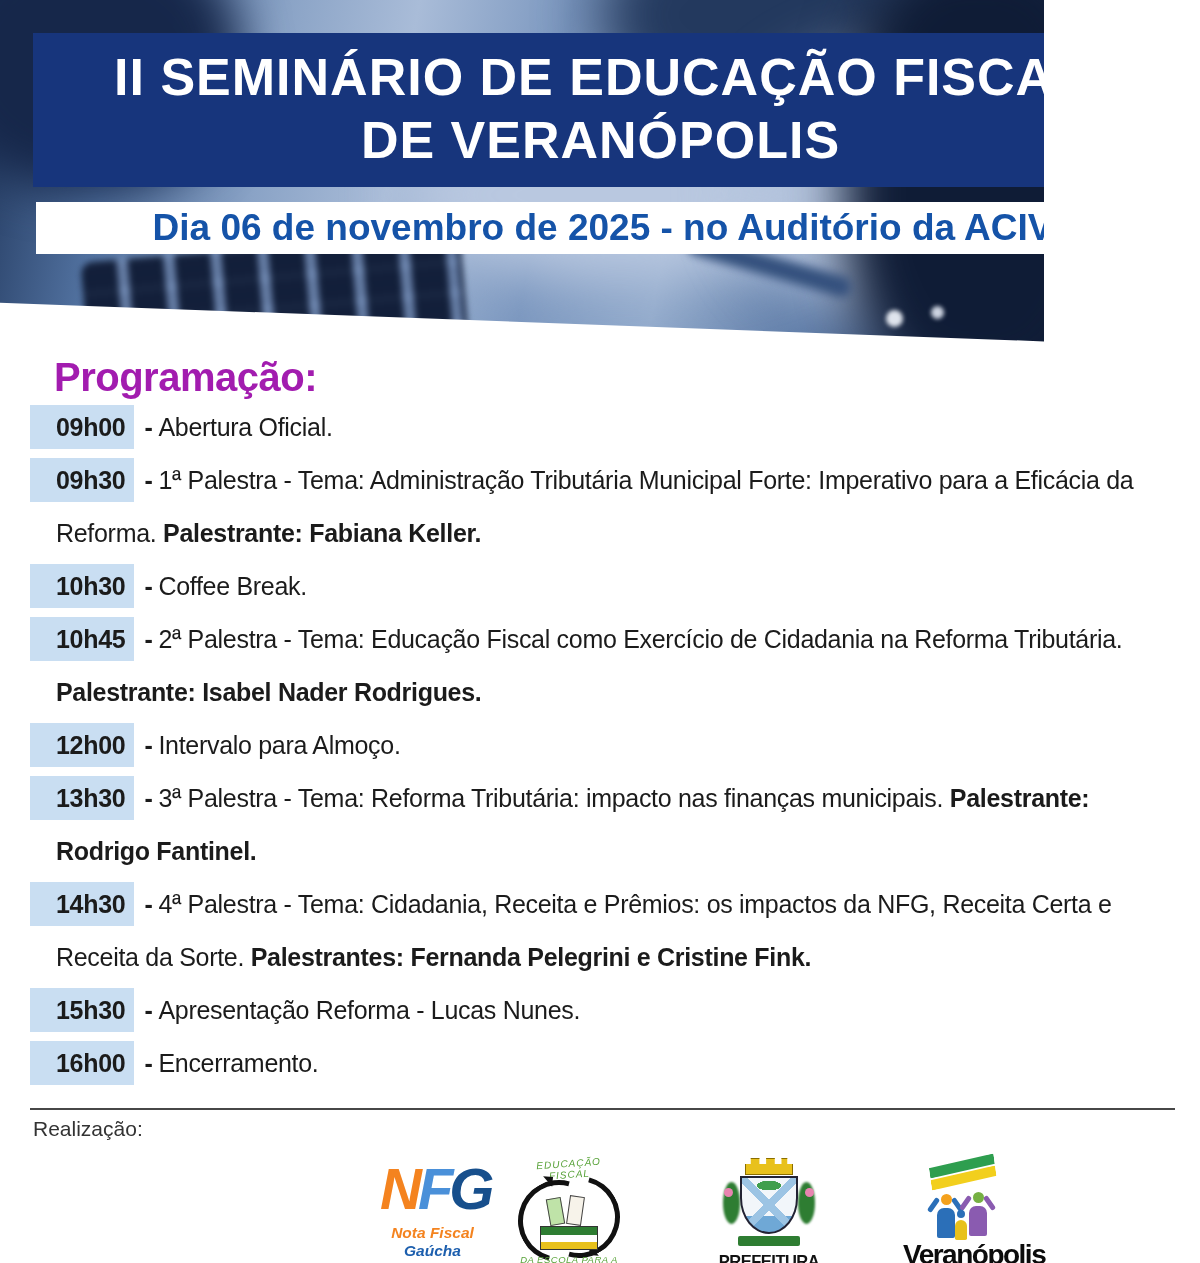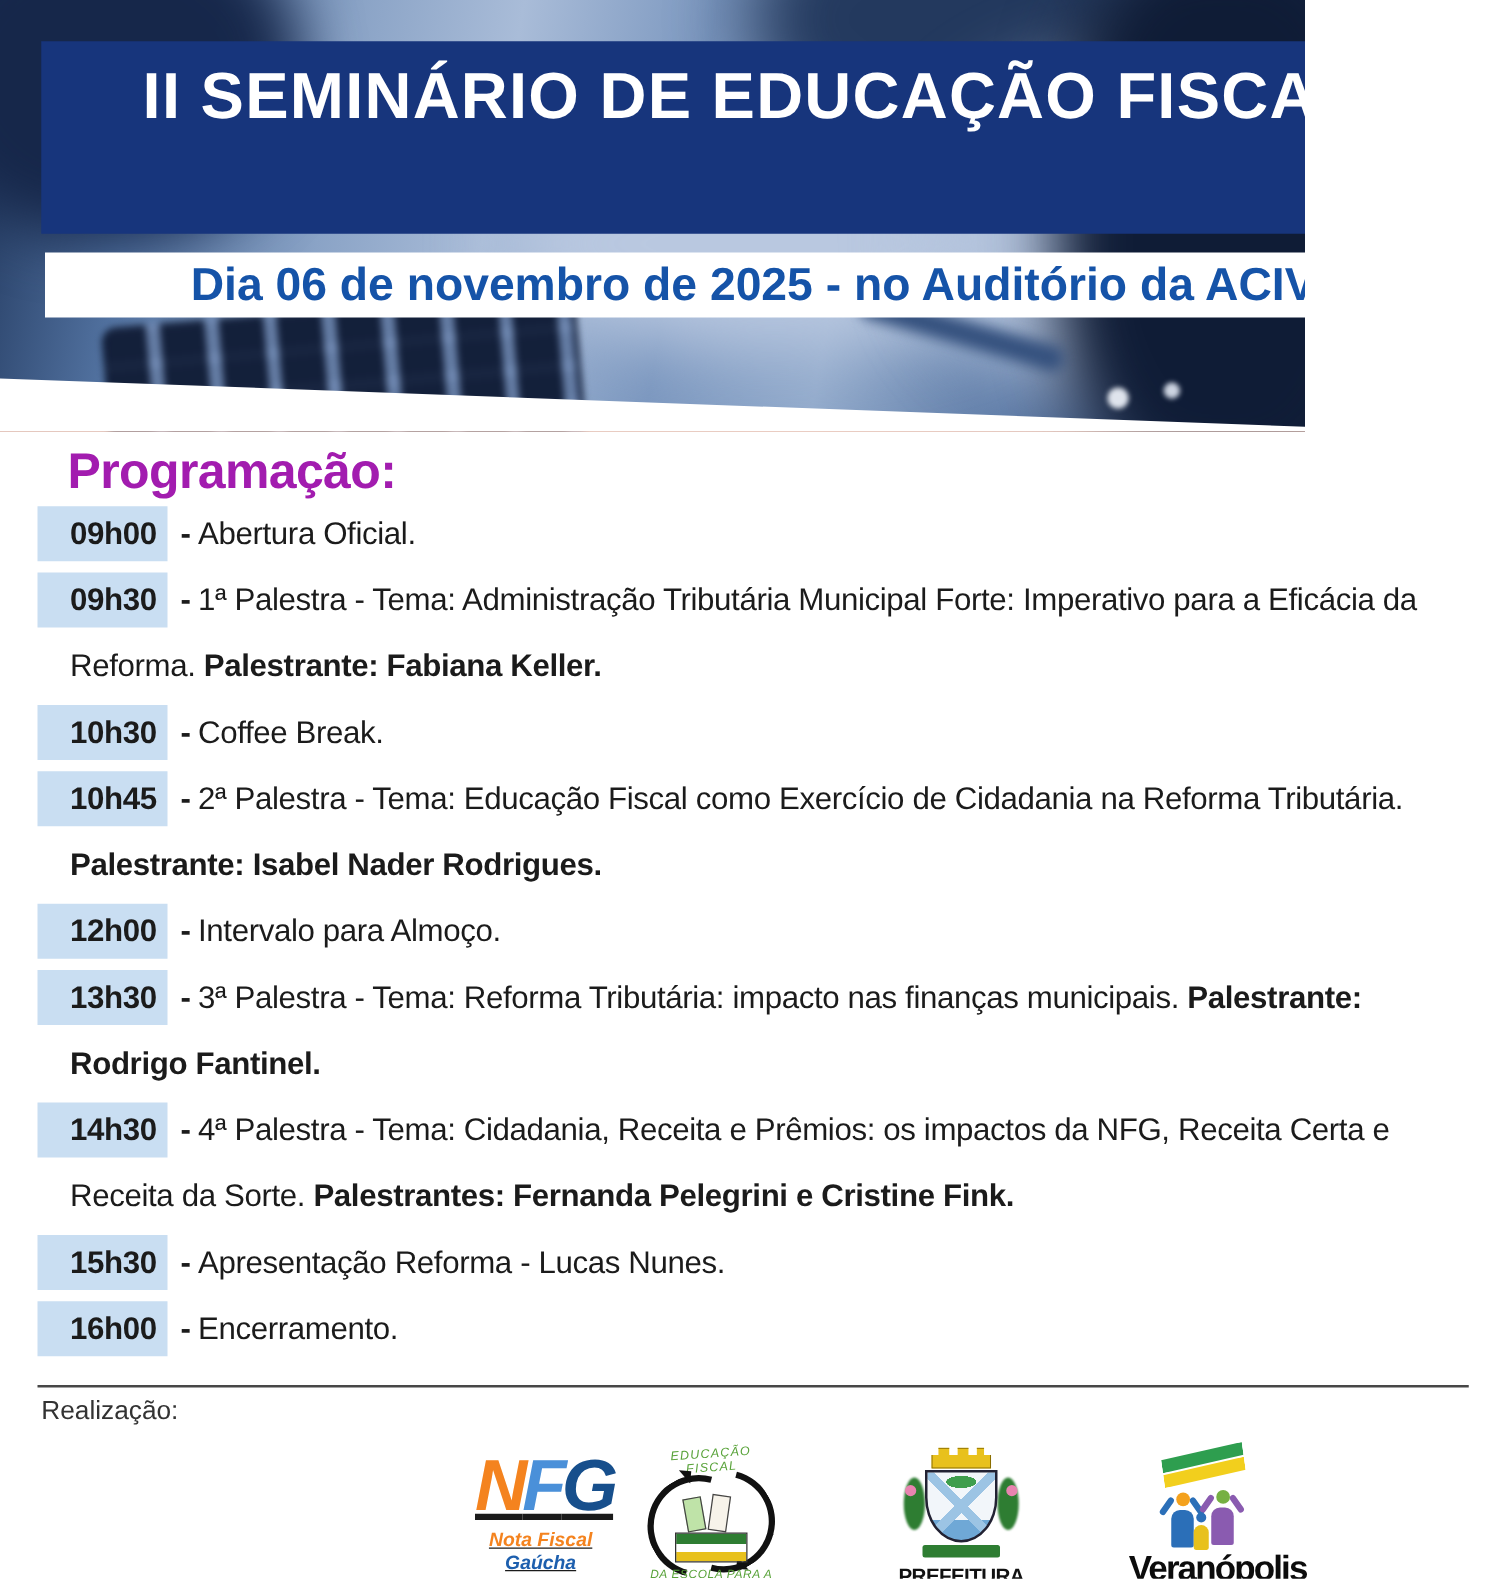--- a/index.html
+++ b/index.html
@@ -70,21 +70,21 @@
   .pt-r  { left:28px; top:0;    border-bottom-color:#999; }
   .pc-g  { left:44px; top:22px; background:#2ea03a; transform:rotate(22deg); }
   .pt-g  { left:48px; top:7px;  transform:rotate(22deg); }
   .pef-text { padding-top:24px; }
   .pef-t1 { font-size:9.5px; letter-spacing:3.5px; color:#7a7a7a; }
   .pef-t2 { font-size:22px; font-weight:bold; color:#f0b50a; letter-spacing:1px; line-height:23px;
     text-shadow:0 1px 0 #8a6a00; }
   .pef-t4 { font-size:11.5px; color:#555; margin-top:2px; }
 
   
-  .nfg { left:380px; width:105px; text-align:center;text-decoration:underline; }
+  .nfg { left:380px; width:105px; text-align:center; }
   .nfg-mark { font-size:58px; line-height:62px; font-weight:bold; font-style:italic; letter-spacing:-4px; }
   .nfg-n { color:#f4831f; } .nfg-f { color:#4a90d9; } .nfg-g { color:#174f8c; }
   .nfg-text { font-size:15.5px; font-weight:bold; font-style:italic; margin-top:4px; }
   .nfg-orange { color:#f4831f; } .nfg-blue { color:#1d5fae; }
 
   
   .efc { left:516px; width:106px; height:122px; text-align:center; }
   .efc-top { font-size:10px; color:#59a33a; font-style:italic; letter-spacing:1px; transform:rotate(-4deg); }
   .efc-arc { position:absolute; width:82px; height:82px; border:5px solid transparent; border-radius:50%; }
   .efc-arc-l { left:2px; top:22px; border-left-color:#111; border-top-color:#111; transform:rotate(-30deg); }
@@ -156,20 +156,21 @@
   <div class="ph ph-paper"></div>
   <div class="ph ph-hand"></div>
   <div class="ph ph-dark-right"></div>
   <div class="ph ph-calc"></div>
   <div class="ph ph-pen"></div>
   <div class="ph ph-dot1"></div>
   <div class="ph ph-dot2"></div>
 
   <div class="title-banner">
     <div>II SEMINÁRIO DE EDUCAÇÃO FISCAL</div>
+    <div>DE VERANÓPOLIS</div>
   </div>
   <div class="date-banner">Dia 06 de novembro de 2025 - no Auditório da ACIV</div>
   <div class="hero-wedge"></div>
 </div>
 
 <div class="main">
   <div class="prog-heading">Programação:</div>
   <div class="sched">
       <div class="sched-item"><span class="time-badge">09h00</span><span class="dash">-</span><span>Abertura Oficial.</span></div>
       <div class="sched-item"><span class="time-badge">09h30</span><span class="dash">-</span><span>1ª Palestra - Tema: Administração Tributária Municipal Forte: Imperativo para a Eficácia da Reforma. </span><b>Palestrante: Fabiana Keller.</b></div>

